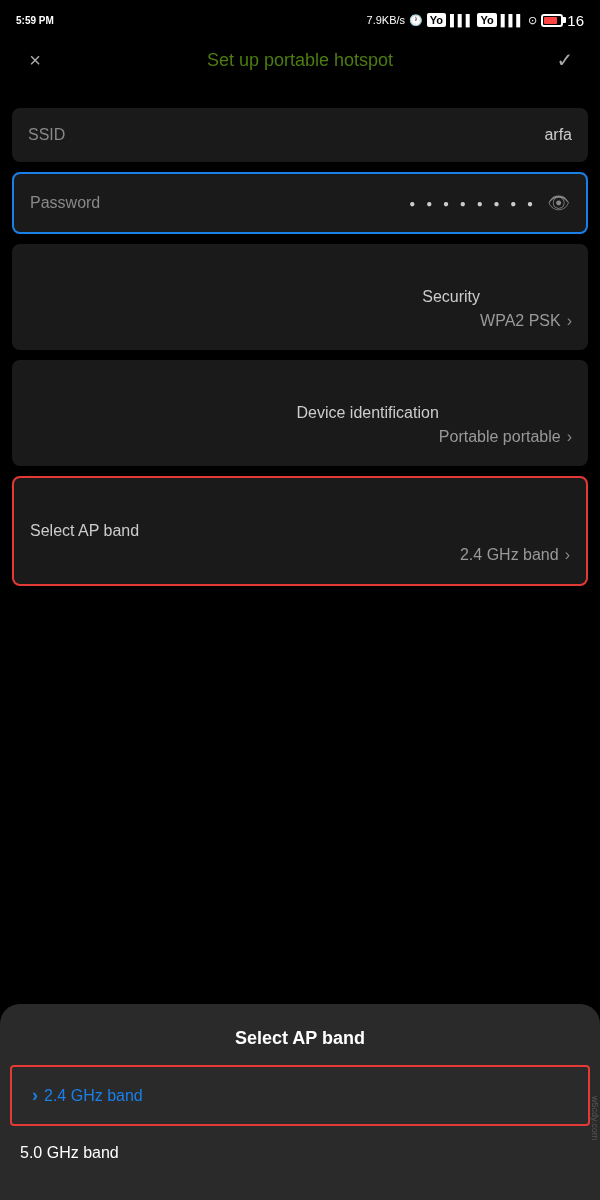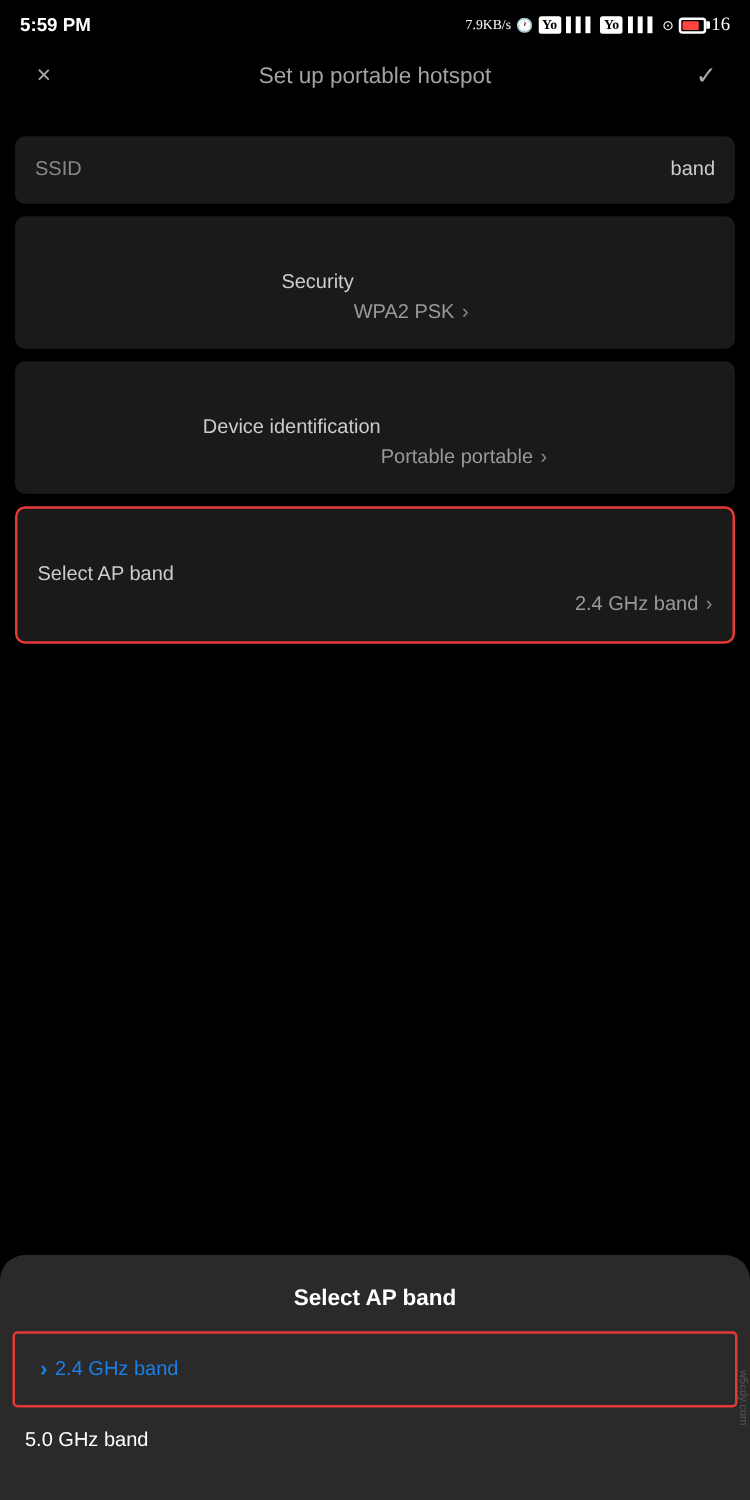--- a/index.html
+++ b/index.html
@@ -19,34 +19,33 @@
 
     
     .status-bar {
       display: flex;
       justify-content: space-between;
       align-items: center;
       padding: 8px 16px 4px 16px;
       height: 36px;
     }
     .status-time {
-      font-size: 15px;
+      font-size: 10px;
       font-weight: 600;
       color: #fff;
     }
     .status-icons {
       display: flex;
       align-items: center;
       gap: 4px;
       font-size: 12px;
       color: #fff;
     }
     .status-icons span {
       font-size: 11px;
-      font-family: Liberation Serif, serif;
     }
     .battery-icon {
       border: 2px solid #fff;
       border-radius: 3px;
       width: 22px;
       height: 13px;
       position: relative;
       display: inline-flex;
       align-items: center;
       padding: 1px;
@@ -71,21 +70,21 @@
 
     
     .header {
       display: flex;
       justify-content: space-between;
       align-items: center;
       padding: 12px 20px 20px 20px;
     }
     .header-title {
       font-size: 18px;
-      color: #a3a3a3;
+      color: #4d7c0f;
       text-align: center;
       flex: 1;
     }
     .header-btn {
       font-size: 20px;
       color: #aaa;
       cursor: pointer;
       width: 30px;
       text-align: center;
     }
@@ -131,21 +130,21 @@
       font-size: 16px;
       color: #888;
     }
 
     
     .divider-row {
       background: #1a1a1a;
       border-radius: 8px;
       padding: 20px 16px;
       display: flex;
-      justify-content: center;
+      justify-content: flex-end;
       align-items: center;
       margin-bottom: 10px;
     }
     .divider-label {
       font-size: 16px;
       color: #ccc;
     }
     .divider-value {
       font-size: 16px;
       color: #999;
@@ -236,23 +235,30 @@
 <div class="header">
   <span class="header-btn">×</span>
   <span class="header-title">Set up portable hotspot</span>
   <span class="header-btn">✓</span>
 </div>
 
 <div class="form-container">
 
   <div class="field-row">
     <span class="field-label">SSID</span>
-    <span class="field-value">band</span>
-  </div>
-
+    <span class="field-value">arfa</span>
+  </div>
+
+  <div class="field-row password-active">
+    <span class="field-label">Password</span>
+    <span class="field-value">
+      <span class="dots">● ● ● ● ● ● ● ●</span>
+      <span class="eye-icon">👁</span>
+    </span>
+  </div>
 
   <div class="divider-row">
     <span class="divider-label">Security</span>
     <span class="divider-value">
       <span>WPA2 PSK</span>
       <span class="chevron">›</span>
     </span>
   </div>
 
   <div class="divider-row">

